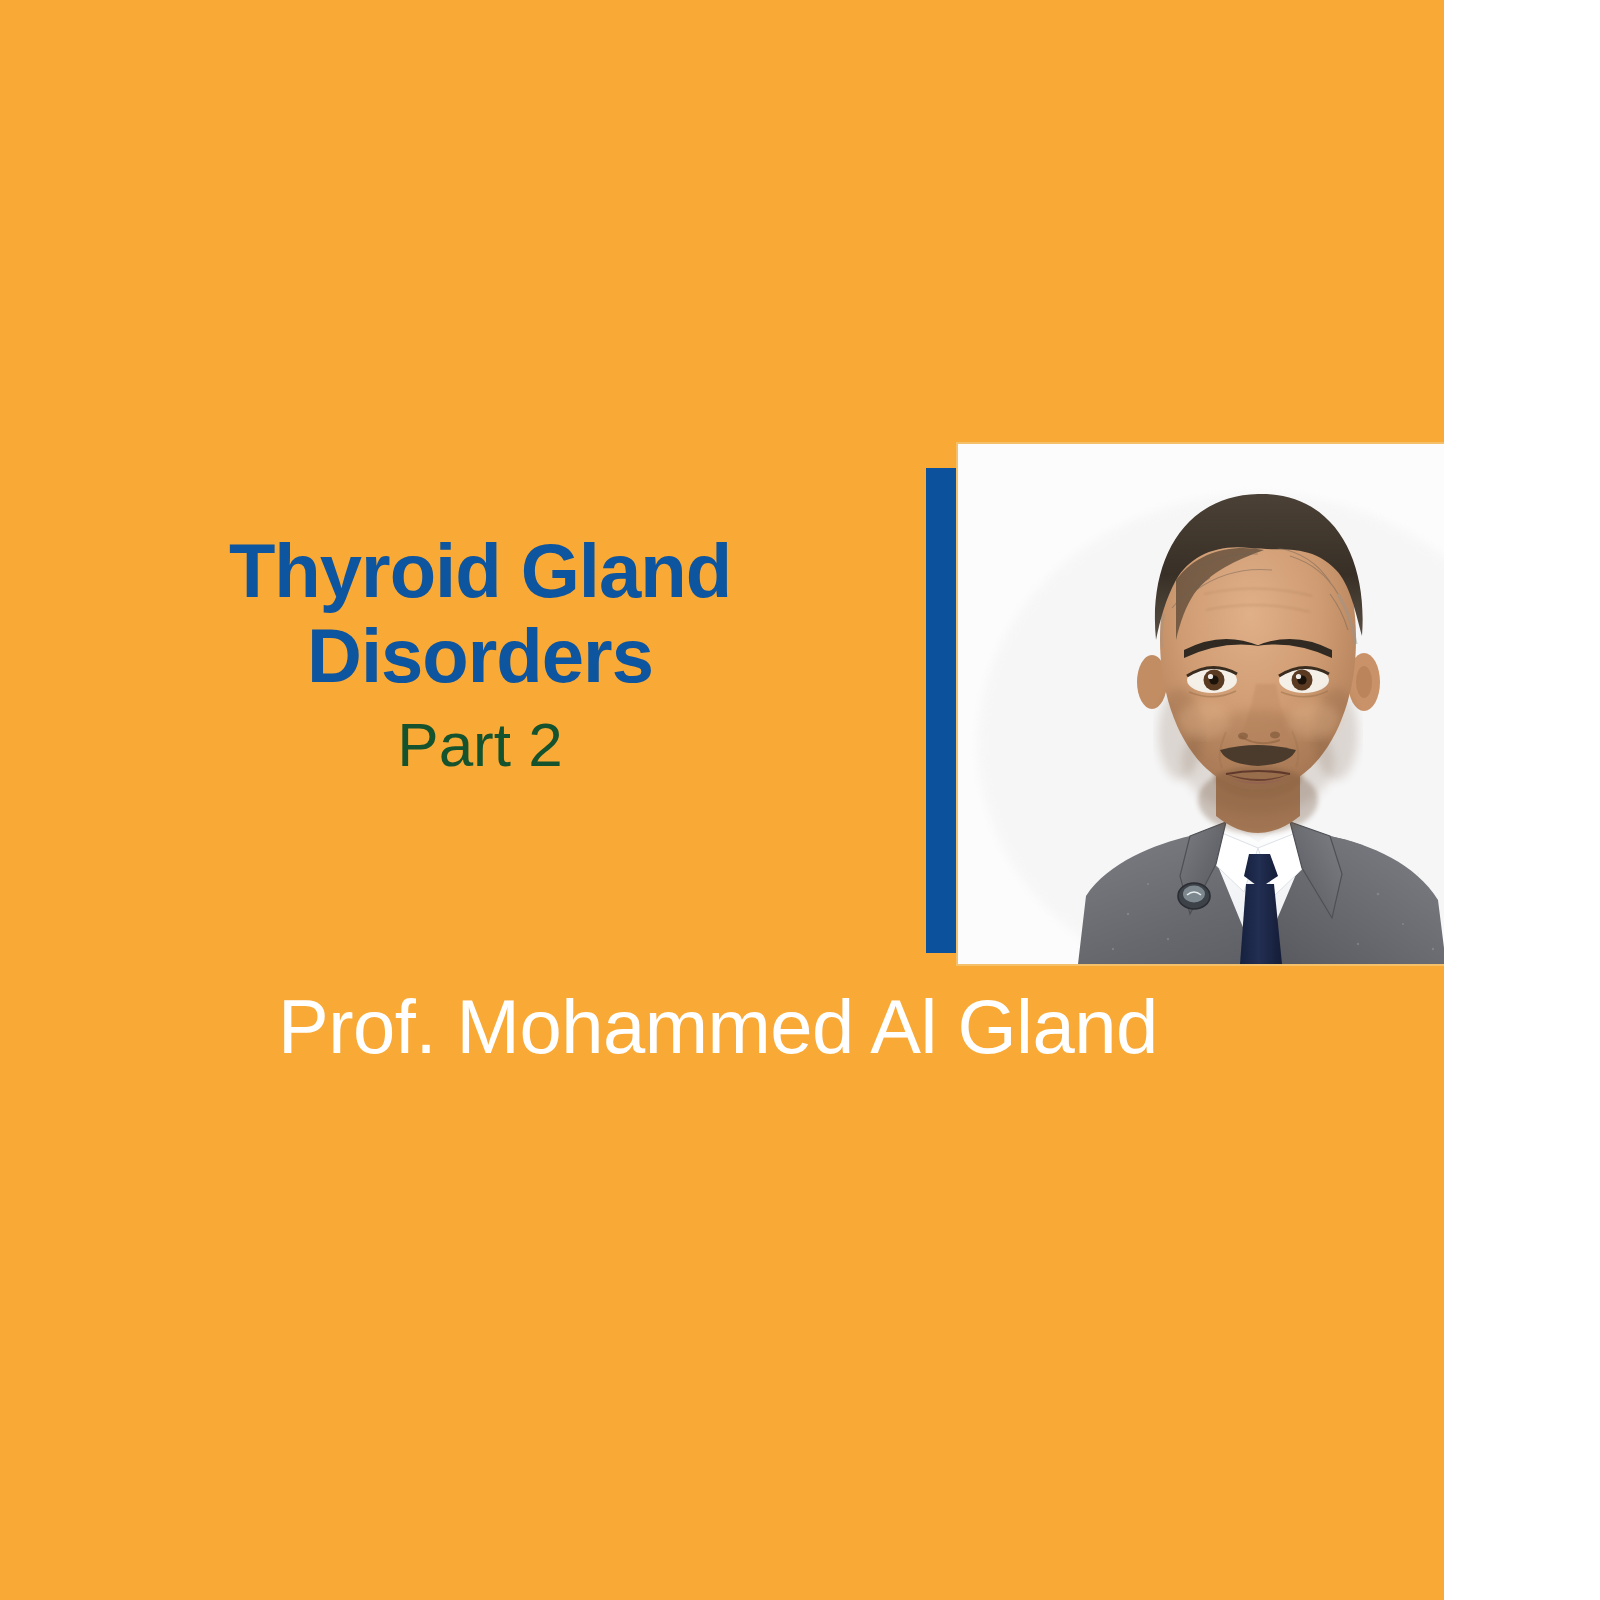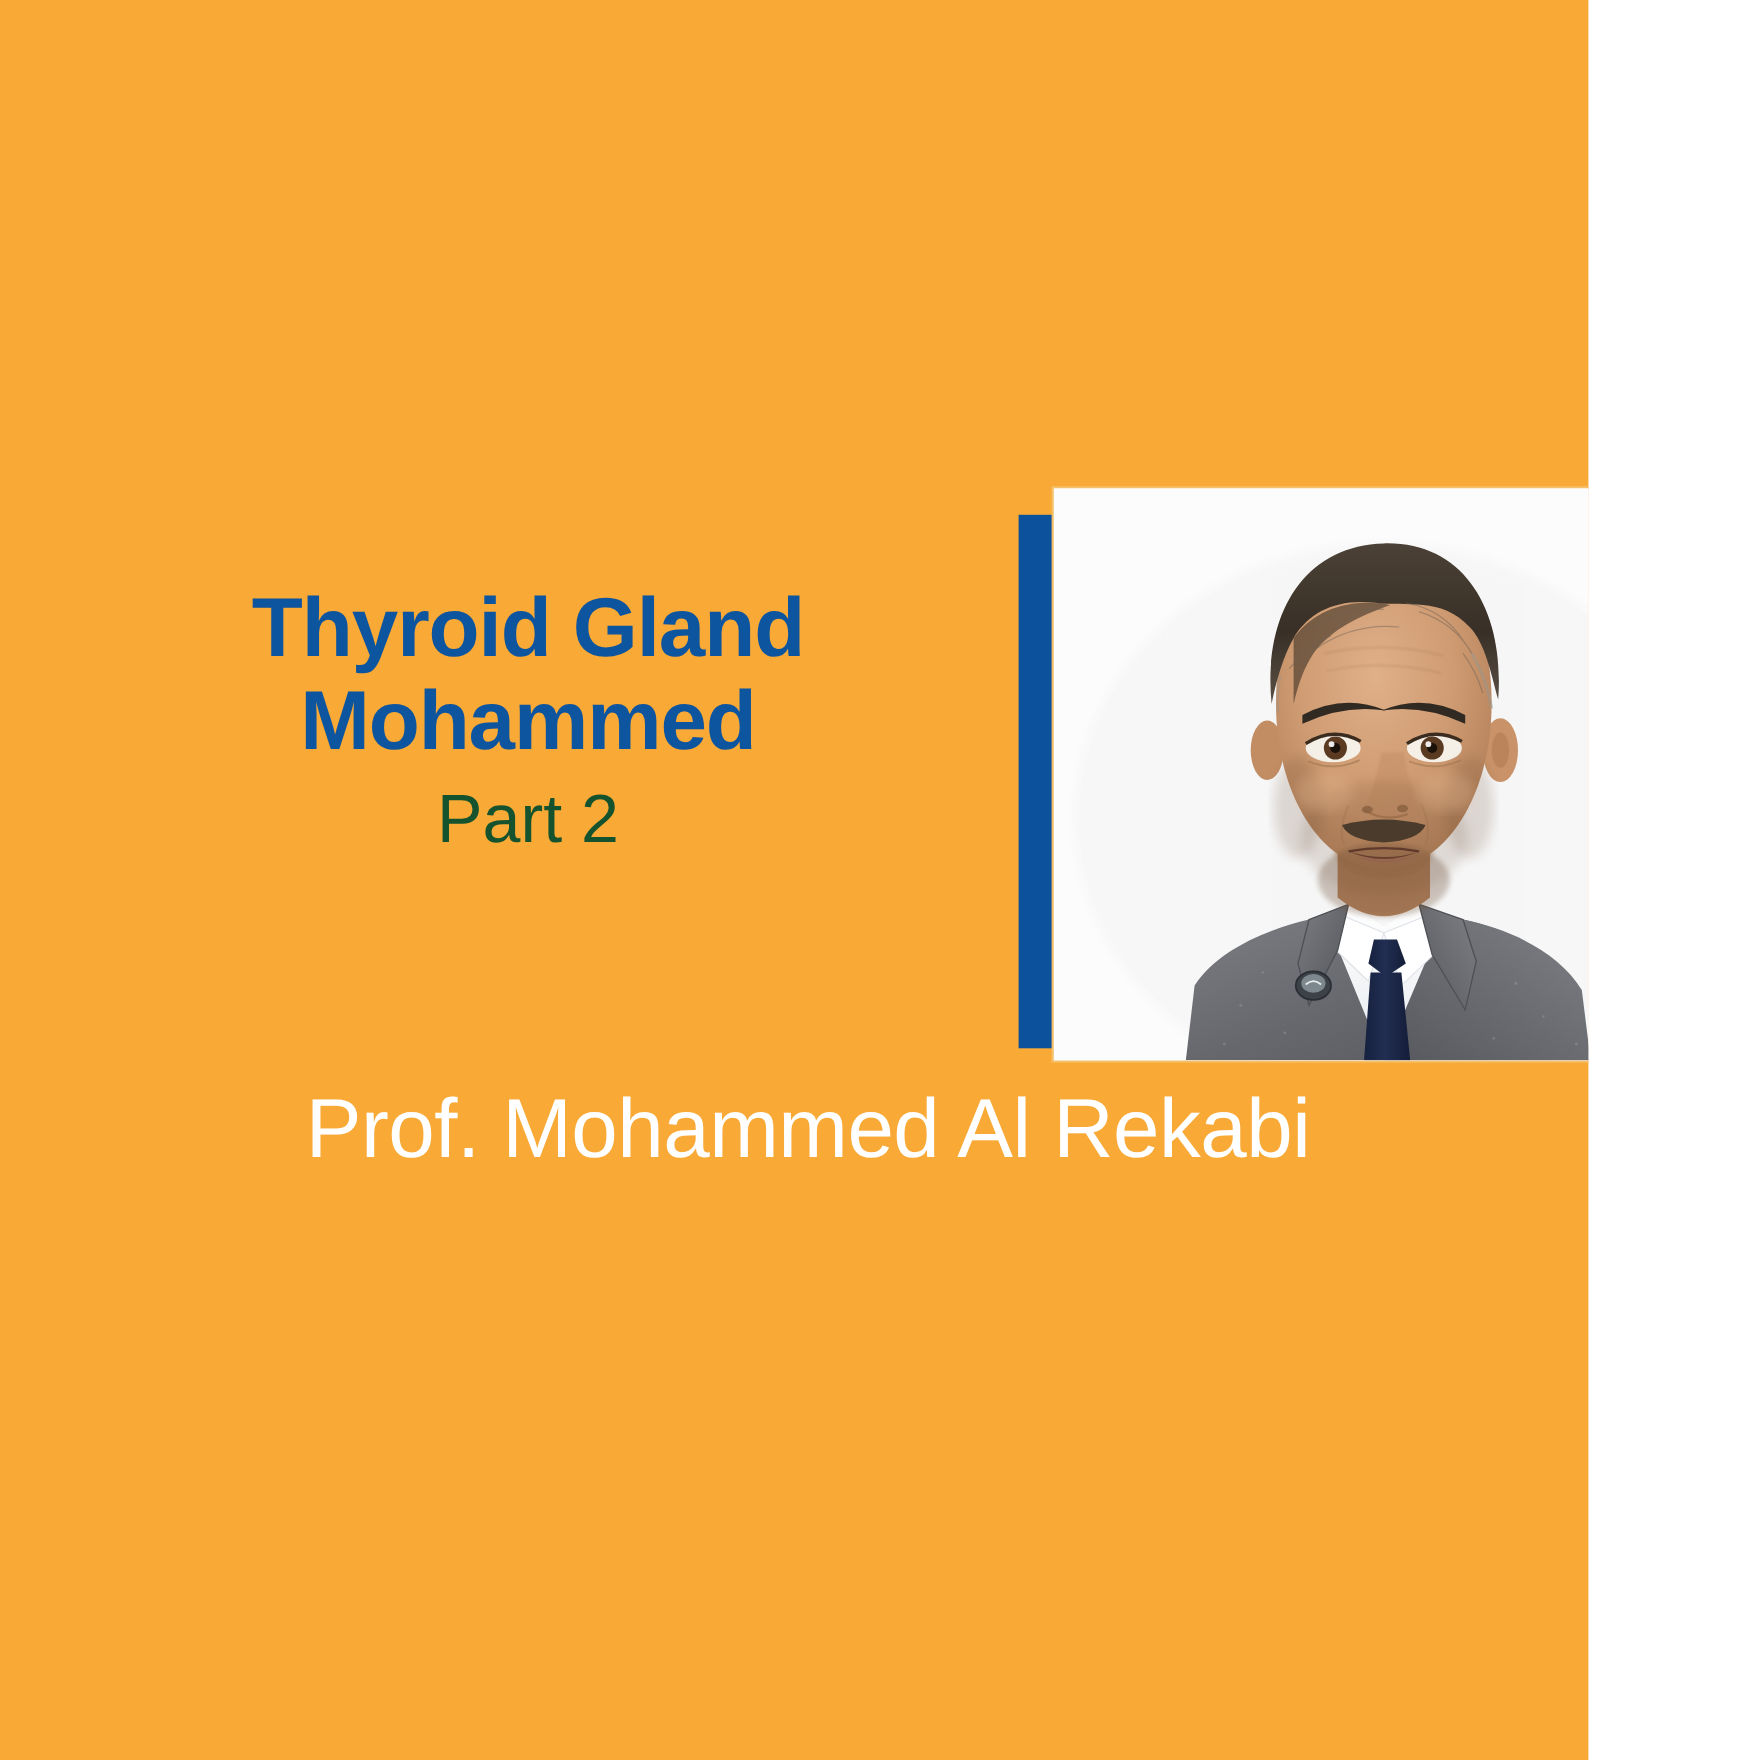--- a/index.html
+++ b/index.html
@@ -84,21 +84,21 @@
   }
   .portrait svg { display: block; width: 100%; height: 100%; }
 </style>
 </head>
 <body>
 
 <div id="slide">
 
   <div class="title-block">
     <div class="title-line">Thyroid Gland</div>
-    <div class="title-line">Mohammed</div>
+    <div class="title-line">Disorders</div>
     <div class="subtitle-line">Part 2</div>
   </div>
 
   <div class="photo-accent-bar"></div>
 
   <div class="photo-frame">
     <div class="portrait">
       <svg viewBox="0 0 570 520" preserveAspectRatio="xMidYMid slice">
         <defs>
           <radialGradient id="skinG" cx="46%" cy="38%" r="66%">
@@ -247,15 +247,15 @@
         <ellipse cx="300" cy="318" rx="76" ry="52" fill="#6b4c33" opacity="0.16" filter="url(#soft2)"></ellipse>
         <ellipse cx="222" cy="290" rx="22" ry="46" fill="#6b4c33" opacity="0.18" filter="url(#soft2)"></ellipse>
         <ellipse cx="378" cy="290" rx="22" ry="46" fill="#6b4c33" opacity="0.18" filter="url(#soft2)"></ellipse>
 
         <ellipse cx="246" cy="276" rx="26" ry="18" fill="#e8bd94" opacity="0.28" filter="url(#soft2)"></ellipse>
         <ellipse cx="356" cy="276" rx="26" ry="18" fill="#e8bd94" opacity="0.28" filter="url(#soft2)"></ellipse>
       </svg>
     </div>
   </div>
 
-  <div class="presenter">Prof. Mohammed Al Rekabi</div>
+  <div class="presenter">Prof. Mohammed Al Gland</div>
 
 </div>
 
 </body></html>

